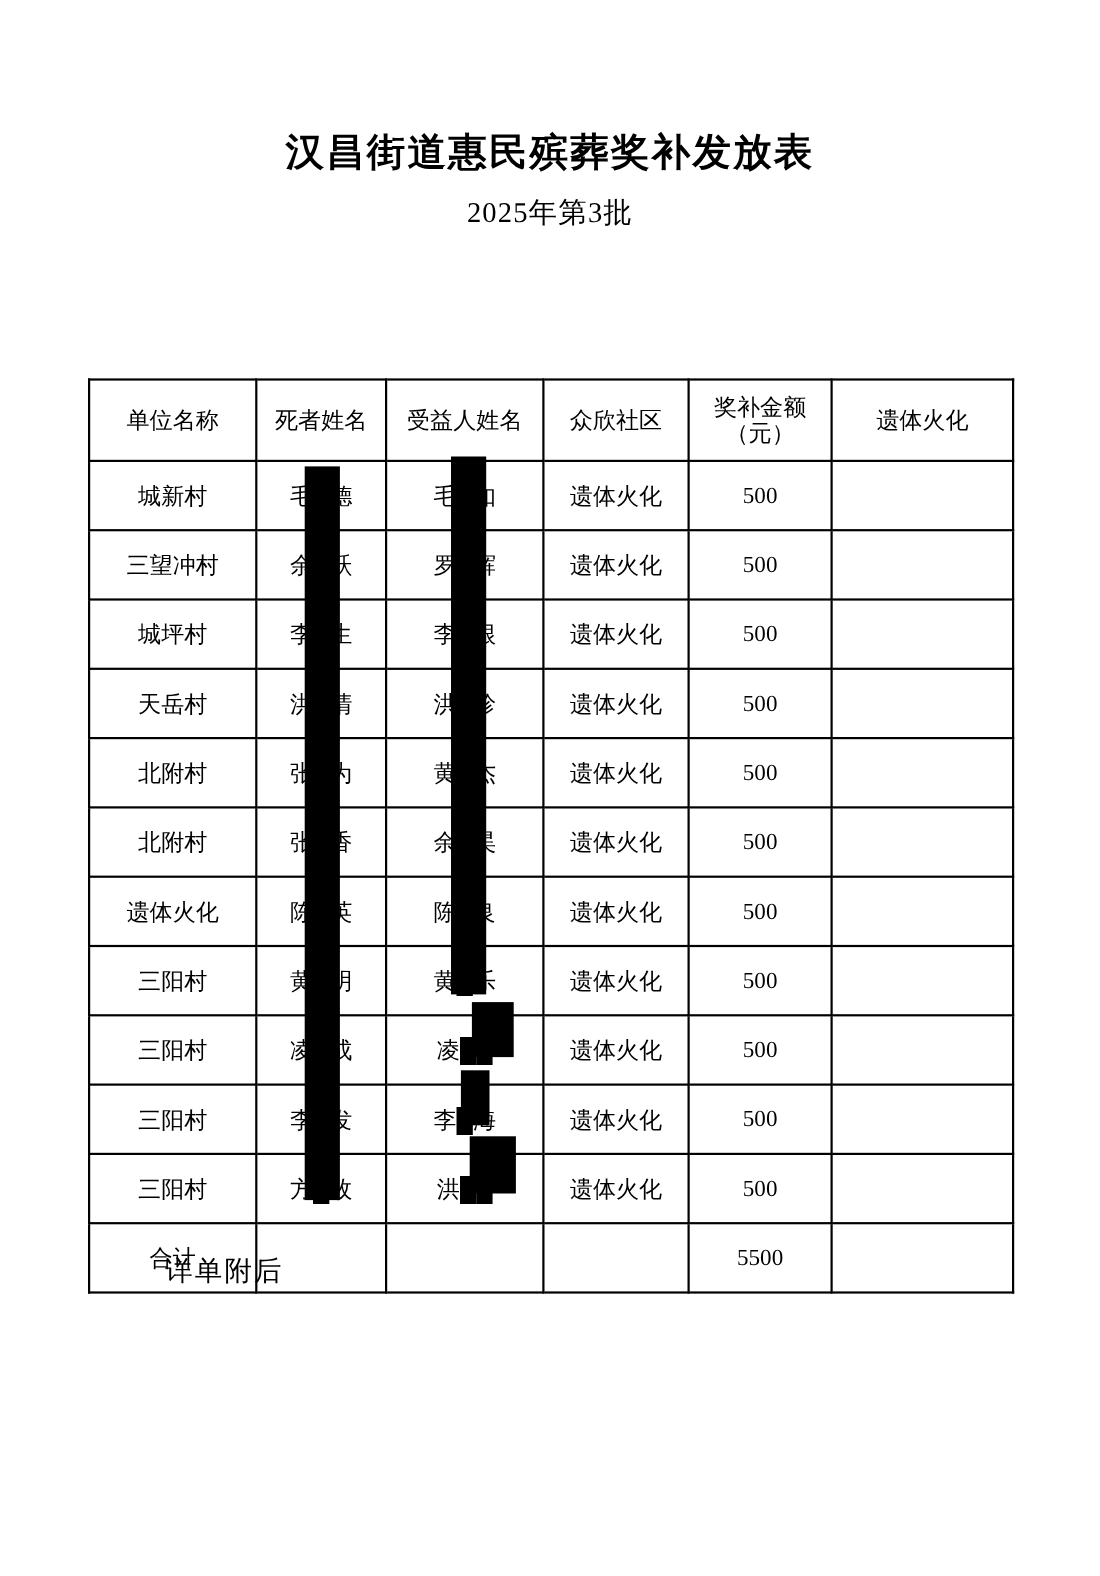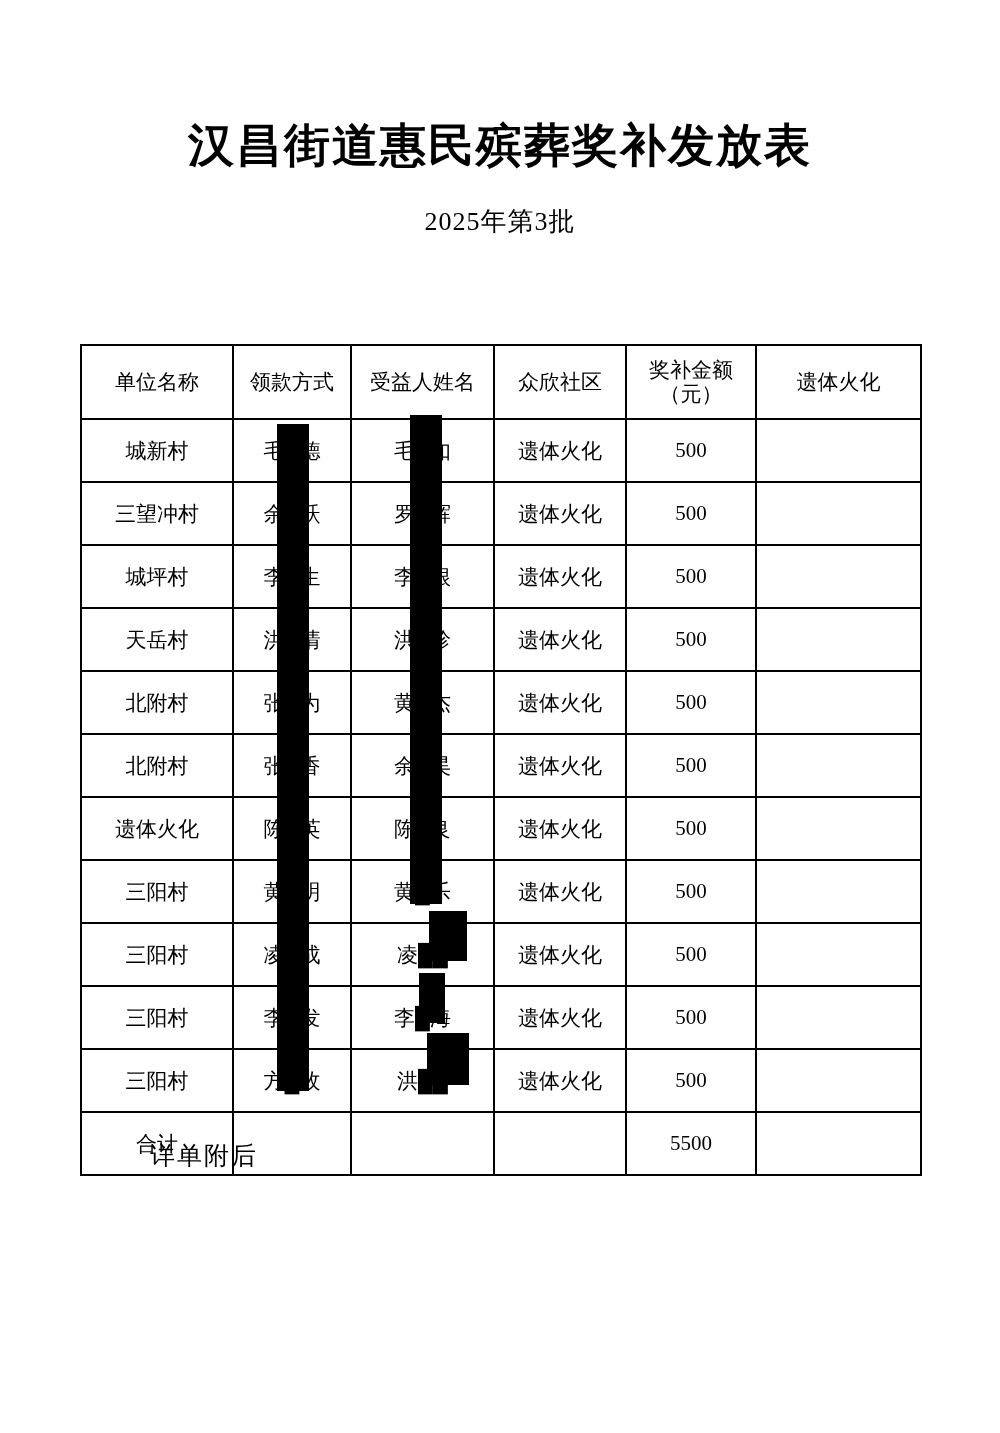--- a/index.html
+++ b/index.html
@@ -17,30 +17,30 @@
   }
   .page {
     position: relative;
     width: 1000px;
     height: 1433px;
   }
   .doc-title {
     text-align: center;
     font-family: "Liberation Sans", "DejaVu Sans", sans-serif;
     font-weight: bold;
-    font-size: 46px;
+    font-size: 35px;
     letter-spacing: 2px;
     margin-top: 118px;
     line-height: 1.2;
   }
   .doc-subtitle {
     text-align: center;
     font-family: "Liberation Serif", "DejaVu Serif", serif;
     font-size: 26px;
-    margin-top: 31px;
+    margin-top: 16px;
     letter-spacing: 1px;
   }
   .table-wrap {
     position: absolute;
     left: 80px;
     top: 226px;
     width: 840px;
   }
   table.grant-table {
     border-collapse: collapse;
@@ -109,21 +109,21 @@
         <col class="c0">
           <col class="c1">
           <col class="c2">
           <col class="c3">
           <col class="c4">
           <col class="c5">
       </colgroup>
       <thead>
         <tr>
           <td>单位名称</td>
-          <td>领款方式</td>
+          <td>死者姓名</td>
           <td>受益人姓名</td>
           <td>众欣社区</td>
           <td class="hdr-two-line">
             <span>奖补金额</span>
             <span>（元）</span>
           </td>
           <td>遗体火化</td>
         </tr>
       </thead>
       <tbody>

